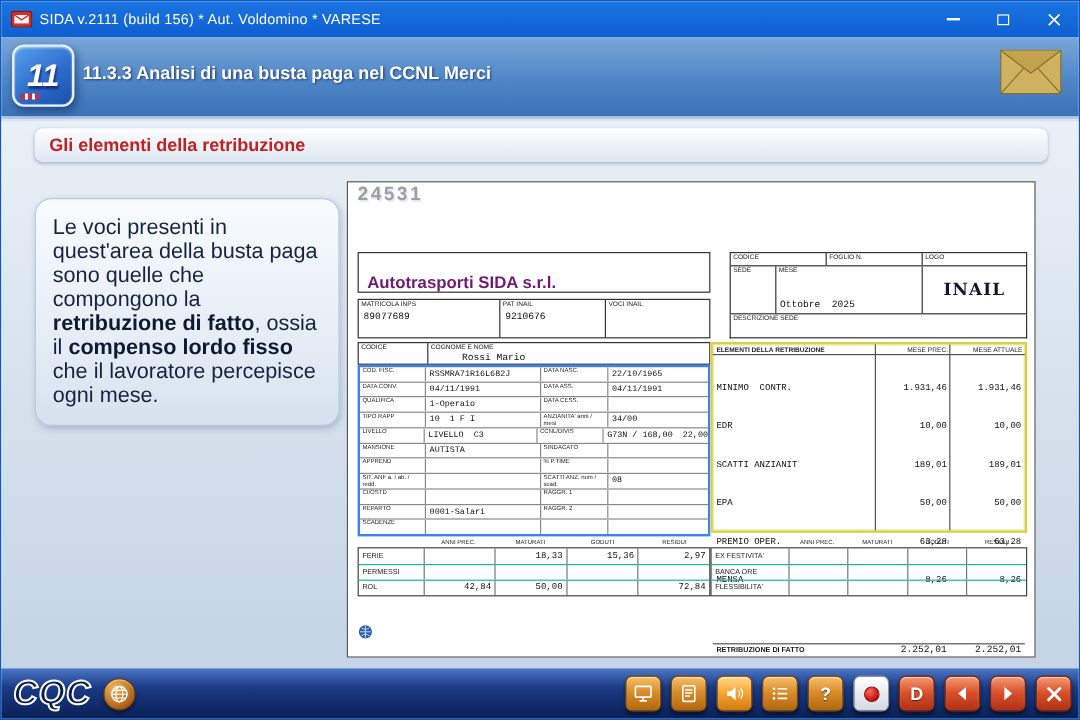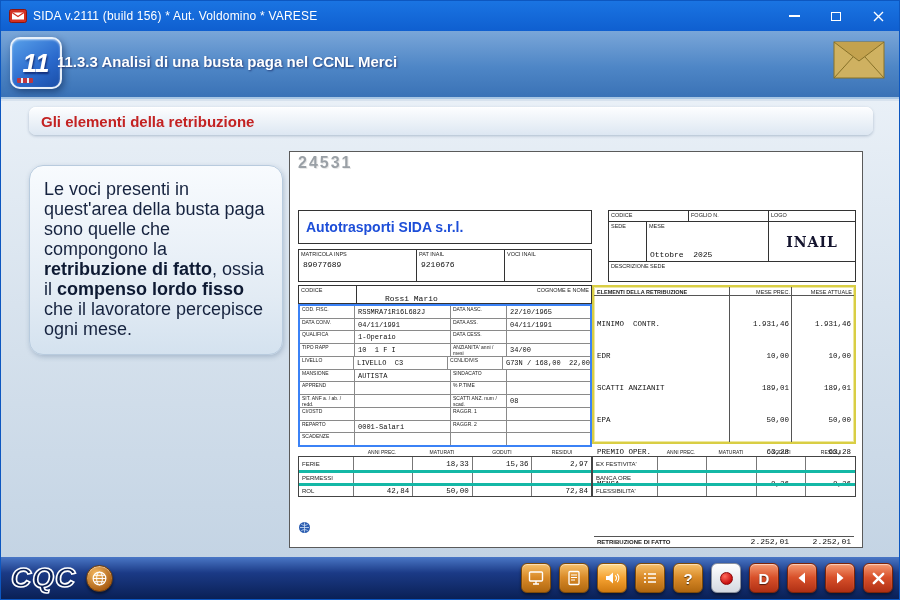--- a/index.html
+++ b/index.html
@@ -12,59 +12,59 @@
   .titletext { font-size:12px; letter-spacing:.2px; }
   .wcontrols { position:absolute; right:0; top:0; height:30px; display:flex; }
   .wbtn { width:42px; height:30px; display:flex; align-items:center; justify-content:center; }
   .g-min { width:11px; height:2px; background:#fff; }
   .g-max { width:10px; height:9px; border:1.5px solid #fff; }
 
   
   .band { position:absolute; top:30px; left:0; right:0; height:68px; background:linear-gradient(180deg,#7aa6d8 0%,#4e86c6 55%,#3a72b6 100%); border-bottom:2px solid #a8c6e4; }
   .chapter-badge { position:absolute; left:9px; top:6px; width:52px; height:52px; border-radius:10px; background:linear-gradient(145deg,#58a0ea 0%,#2a69cc 60%,#1b4fa8 100%); border:2px solid #e8f0fa; box-shadow:2px 3px 7px rgba(0,20,60,.45), inset 0 1px 2px rgba(255,255,255,.6); color:#fff; font-size:26px; font-weight:bold; font-style:italic; display:flex; align-items:center; justify-content:center; text-shadow:1px 2px 2px rgba(0,0,60,.55); }
   .badge-flag { position:absolute; left:5px; bottom:4px; width:16px; height:5px; background:repeating-linear-gradient(90deg,#d03030 0 4px,#fff 4px 6px); border-radius:1px; opacity:.9; }
-  .band-title { position:absolute; left:56px; top:22px; color:#fff; font-size:15px; font-weight:bold; text-shadow:1px 1px 2px rgba(0,0,60,.55); }
+  .band-title { position:absolute; left:68px; top:22px; color:#fff; font-size:15px; font-weight:bold; text-shadow:1px 1px 2px rgba(0,0,60,.55); }
   .envelope { position:absolute; right:14px; top:10px; opacity:.95; }
 
   
   .content { position:absolute; top:100px; left:0; right:0; bottom:42px; background:linear-gradient(180deg,#e9f0f7 0%,#d4e0ec 55%,#c4d4e4 100%); }
   .section-bar { position:absolute; left:28px; top:6px; width:844px; height:28px; border-radius:7px; background:linear-gradient(180deg,#fdfeff,#dde7f2); box-shadow:0 1px 3px rgba(40,70,110,.3), inset 0 1px 0 #fff; display:flex; align-items:center; padding-left:12px; }
   .section-bar span { color:#c32222; font-size:15px; font-weight:bold; }
   .info-panel { position:absolute; left:28px; top:64px; width:254px; border-radius:14px; background:linear-gradient(180deg,#f8fbfe 0%,#e2ebf4 70%,#d4e2ef 100%); border:1px solid #b8cbde; box-shadow:1px 2px 5px rgba(40,70,110,.25); padding:13px 12px 15px 14px; font-size:18px; line-height:20px; color:#16233f; }
   .info-panel b { color:#0e1a33; }
 
   
   .payslip { position:absolute; left:288px; top:50px; width:574px; height:397px; background:#fff; border:1px solid #5a5a5a; font-family:"Liberation Sans",sans-serif; color:#1c1c1c; }
   .ps-num { position:absolute; left:8px; top:2px; font-size:16px; font-weight:bold; letter-spacing:2px; color:#9aa0a6; text-shadow:1px 1px 0 #e9e9e9; }
   .lbl { display:block; font-size:5.5px; line-height:1.15; color:#222; padding:1px 2px 0; }
   .mono { font-family:"Liberation Mono","DejaVu Sans Mono",monospace; font-size:8px; white-space:pre; color:#101010; }
   .mono.sm { font-size:7.5px; }
 
-  .company-box { position:absolute; left:8px; top:58px; width:294px; height:34px; border:1px solid #333; display:flex; align-items:center; padding-left:7px; font-size:14px; font-weight:bold; color:#1d4ed8; }
+  .company-box { position:absolute; left:8px; top:58px; width:294px; height:34px; border:1px solid #333; display:flex; align-items:flex-end; padding-left:7px; font-size:14px; font-weight:bold; color:#701a75; }
   .codes-box { position:absolute; left:318px; top:58px; width:248px; height:52px; border:1px solid #333; display:flex; flex-direction:column; }
   .cb-r1 { height:11px; display:flex; border-bottom:1px solid #333; }
   .cb-r1 .c { font-size:5.5px; padding:1px 2px; }
   .cb-c1 { width:80px; border-right:1px solid #333; }
   .cb-c2 { width:80px; border-right:1px solid #333; }
   .cb-c3 { flex:1; }
   .cb-r2 { flex:1; display:flex; }
   .cb-sede { width:38px; border-right:1px solid #333; }
   .cb-mese { width:122px; border-right:1px solid #333; display:flex; flex-direction:column; justify-content:space-between; }
   .cb-mese .mono { padding:0 3px 2px; }
   .cb-inail { flex:1; display:flex; align-items:center; justify-content:center; font-family:"DejaVu Serif","Liberation Serif",serif; font-weight:bold; font-size:14px; letter-spacing:1px; color:#14142e; }
   .desc-box { position:absolute; left:318px; top:110px; width:248px; height:20px; border:1px solid #333; border-top:none; }
   .ids-row { position:absolute; left:8px; top:97px; width:294px; height:33px; border:1px solid #333; display:flex; }
   .ids-row .cell { display:flex; flex-direction:column; }
   .id1 { width:118px; border-right:1px solid #333; }
   .id2 { width:88px; border-right:1px solid #333; }
   .id3 { flex:1; }
   .ids-row .mono { padding:3px 0 0 4px; }
   .emp-row { position:absolute; left:8px; top:133px; width:294px; height:19px; border:1px solid #333; display:flex; }
   .emp-c1 { width:58px; border-right:1px solid #333; }
-  .emp-c2 { flex:1; position:relative;text-align:right; }
+  .emp-c2 { flex:1; position:relative; }
   .emp-c2 .mono { position:absolute; left:28px; top:8px; }
 
   .fields-box { position:absolute; left:8px; top:152px; width:294px; height:143px; border:2px solid #3b82f6; display:flex; flex-direction:column; }
   .f-row { flex:1; display:flex; border-bottom:1px solid #8a8a8a; overflow:hidden; }
   .f-row:last-child { border-bottom:none; }
   .f-l1 { width:54px; }
   .f-v1 { width:96px; border-left:1px solid #8a8a8a; }
   .f-l2 { width:56px; border-left:1px solid #8a8a8a; }
   .f-v2 { flex:1; border-left:1px solid #8a8a8a; }
   .f-row .lbl { font-size:5px; }
@@ -83,21 +83,21 @@
   .r-total { height:14px; display:flex; align-items:center; border-top:1px solid #555; }
   .r-total .t-label { flex:1; font-size:6px; font-weight:bold; padding-left:3px; }
 
   .leave-box { position:absolute; left:8px; top:295px; width:294px; }
   .extra-box { position:absolute; left:302px; top:295px; width:264px; }
   .t-head { display:flex; height:9px; }
   .t-head .h { font-size:5px; color:#222; text-align:center; padding-top:2px; }
   .leave-box .h0 { width:54px; } .leave-box .h { width:60px; }
   .extra-box .h0 { width:64px; } .extra-box .h { width:50px; }
   .t-grid { border:1px solid #444; }
-  .t-row { display:flex; height:13px; border-top:3px solid #14b8a6; align-items:center; }
+  .t-row { display:flex; height:13px; border-top:1px solid #14b8a6; align-items:center; }
   .t-row:first-child { border-top:none; }
   .t-row .rl { font-size:6px; padding-left:3px; }
   .leave-box .rl { width:54px; } .leave-box .tc { width:60px; }
   .extra-box .rl { width:64px; } .extra-box .tc { width:50px; }
   .tc { border-left:1px solid #777; height:100%; display:flex; align-items:center; justify-content:flex-end; padding-right:3px; }
   .stamp { position:absolute; left:8px; top:368px; }
 
   
   .toolbar { position:absolute; left:0; right:0; bottom:0; height:42px; background:linear-gradient(180deg,#4a77c6 0%,#1b3a86 38%,#0a2055 100%); display:flex; align-items:center; }
   .cqc { margin-left:10px; font-size:28px; font-weight:bold; font-style:italic; letter-spacing:1px; color:#0a2055; -webkit-text-stroke:1.6px #fff; line-height:1; }

